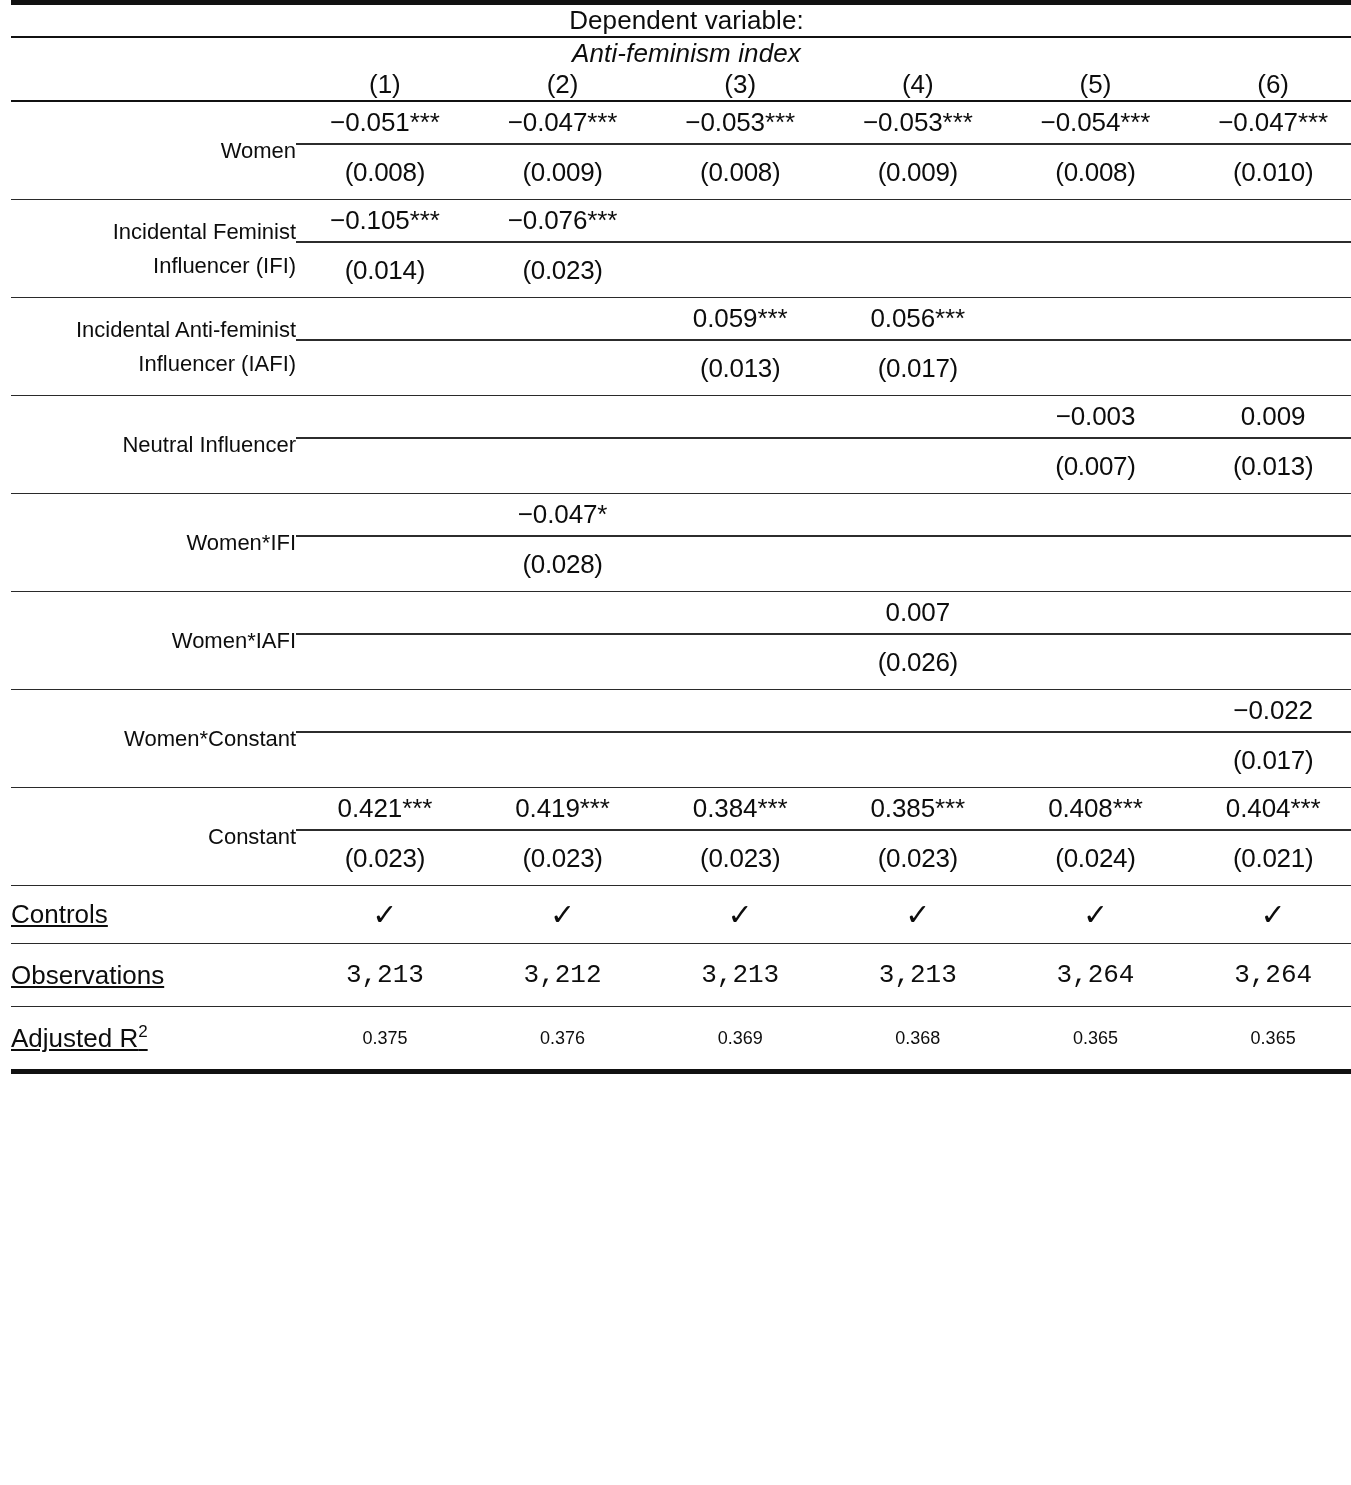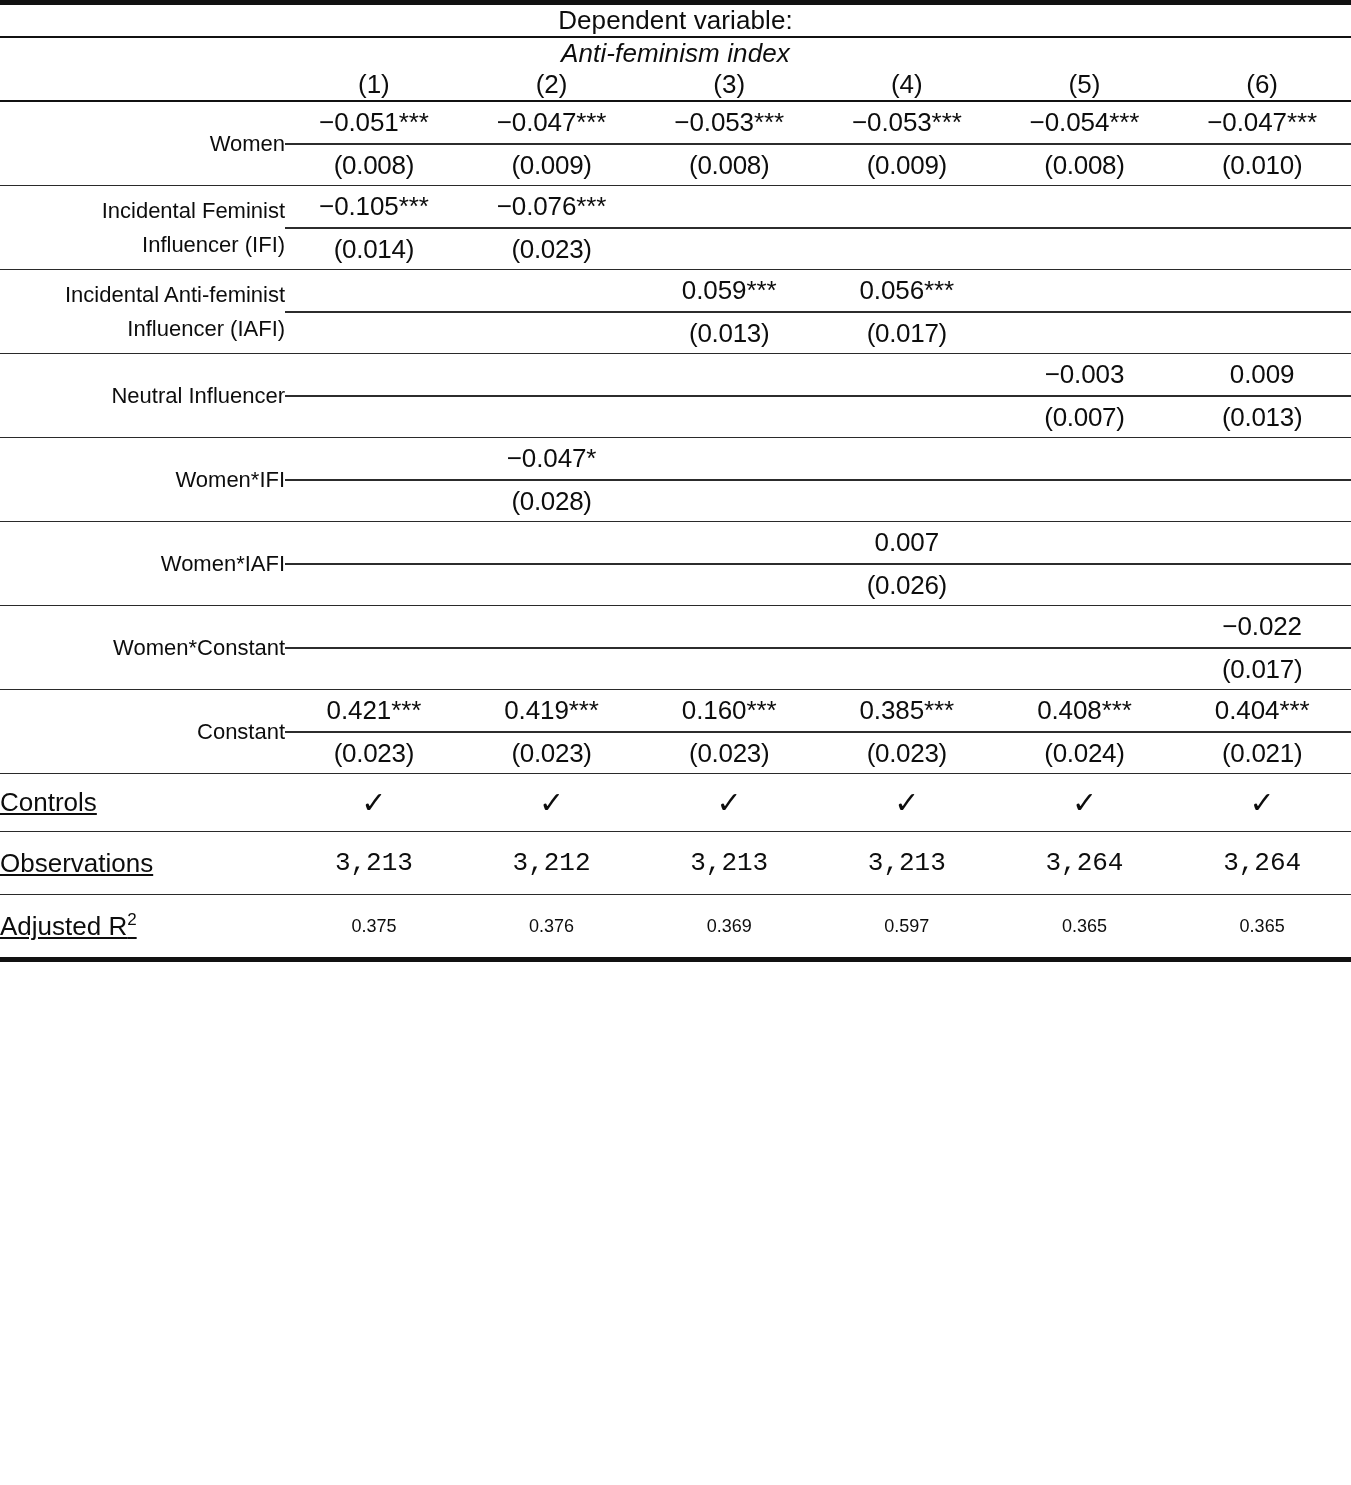--- a/index.html
+++ b/index.html
@@ -12,20 +12,21 @@
     height: 1485px;
     font-family: "Liberation Sans", sans-serif;
     color: #000000;
     overflow: hidden;
   }
   #table-root {
     width: 1351px;
     height: 1485px;
     position: relative;
     box-sizing: border-box;
+    padding-left: 11px;
   }
   table.reg {
     width: 1351px;
     border-collapse: collapse;
     table-layout: fixed;
     font-size: 25px;
     color: #0d0d0d;
   }
   table.reg td, table.reg th {
     padding: 0;
@@ -98,21 +99,21 @@
     font-weight: bold;
     letter-spacing: -0.1px;
     height: 41px;
     padding-bottom: 2px;
   }
   .secell {
     text-align: center;
     font-size: 26px;
     font-weight: bold;
     letter-spacing: -0.3px;
-    height: 40px;
+    height: 54px;
     padding-top: 2px;
   }
   .innerrule-cell {
     padding: 0;
   }
   .innerrule {
     height: 0;
     border-top: 2px solid #2c2c2c;
     width: 100%;
   }
@@ -374,21 +375,21 @@
           <td class="secell"></td>
           <td class="secell">(0.017)</td>
         </tr>
         <tr>
           <td colspan="7" class="rule-thin"></td>
         </tr>
         <tr>
           <td class="varlabel" rowspan="3">Constant</td>
           <td class="coefcell">0.421***</td>
           <td class="coefcell">0.419***</td>
-          <td class="coefcell">0.160***</td>
+          <td class="coefcell">0.384***</td>
           <td class="coefcell">0.385***</td>
           <td class="coefcell">0.408***</td>
           <td class="coefcell">0.404***</td>
         </tr>
         <tr>
           <td class="innerrule-cell" colspan="6">
             <div class="innerrule"></div>
           </td>
         </tr>
         <tr>
@@ -430,21 +431,21 @@
       </tr>
       <tr>
         <td colspan="7" class="rule-thin"></td>
       </tr>
 
       <tr>
         <td class="statlabel"><span>Adjusted R</span><sup class="sq">2</sup></td>
         <td class="r2cell">0.375</td>
         <td class="r2cell">0.376</td>
         <td class="r2cell">0.369</td>
-        <td class="r2cell">0.597</td>
+        <td class="r2cell">0.368</td>
         <td class="r2cell">0.365</td>
         <td class="r2cell">0.365</td>
       </tr>
 
       <tr>
         <td colspan="7" class="rule-bottom-a"></td>
       </tr>
       <tr>
         <td colspan="7" class="rule-bottom-b"></td>
       </tr>

